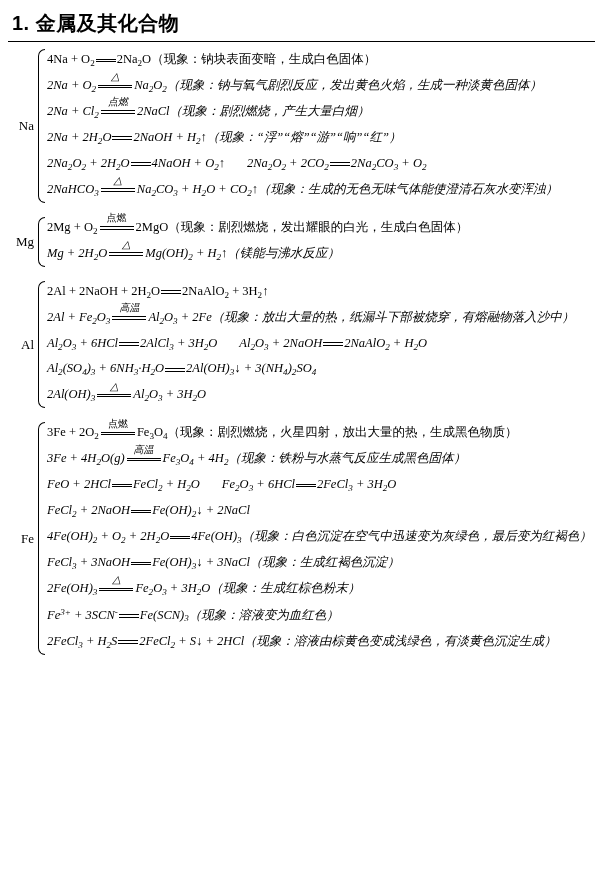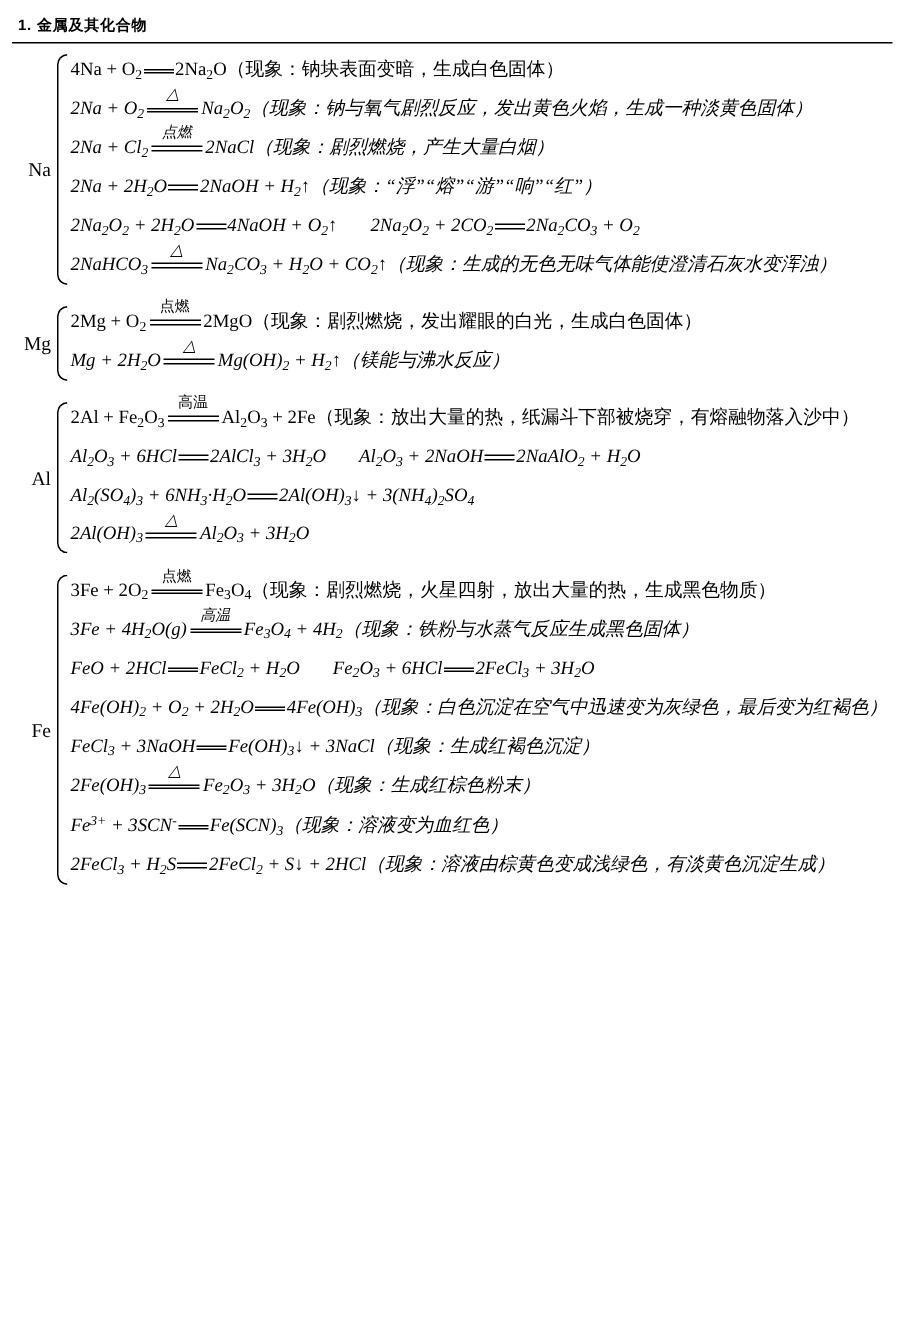--- a/index.html
+++ b/index.html
@@ -15,21 +15,21 @@
   }
   .page {
     position: relative;
     width: 603px;
     padding: 10px 8px 6px 8px;
     box-sizing: border-box;
   }
   .title {
     font-family: "Liberation Sans", sans-serif;
     font-weight: bold;
-    font-size: 10px;
+    font-size: 20px;
     margin: 0 0 4px 4px;
     letter-spacing: 0.5px;
   }
   .title-rule {
     border: none;
     border-top: 1px solid #000;
     margin: 3px 0 6px 0;
   }
 
   
@@ -195,20 +195,23 @@
 
     </div>
   </div>
 
   <div class="group">
     <div class="group-label">Al</div>
     <div class="brace"></div>
     <div class="rows">
 
 
+      <div class="eq">
+        2Al + 2NaOH + 2H<sub>2</sub>O<span class="eqsign"></span>2NaAlO<sub>2</sub> + 3H<sub>2</sub>↑
+      </div>
 
       <div class="eq">
         2Al + Fe<sub>2</sub>O<sub>3</sub><span class="cond"><span>高温</span></span>Al<sub>2</sub>O<sub>3</sub> + 2Fe（现象：放出大量的热，纸漏斗下部被烧穿，有熔融物落入沙中）
       </div>
 
       <div class="eq">
         <span class="pair">Al<sub>2</sub>O<sub>3</sub> + 6HCl<span class="eqsign"></span>2AlCl<sub>3</sub> + 3H<sub>2</sub>O</span><span class="pair">Al<sub>2</sub>O<sub>3</sub> + 2NaOH<span class="eqsign"></span>2NaAlO<sub>2</sub> + H<sub>2</sub>O</span>
       </div>
 
       <div class="eq">
@@ -233,20 +236,23 @@
       </div>
 
       <div class="eq">
         3Fe + 4H<sub>2</sub>O(g)<span class="cond"><span>高温</span></span>Fe<sub>3</sub>O<sub>4</sub> + 4H<sub>2</sub>（现象：铁粉与水蒸气反应生成黑色固体）
       </div>
 
       <div class="eq">
         <span class="pair">FeO + 2HCl<span class="eqsign"></span>FeCl<sub>2</sub> + H<sub>2</sub>O</span><span class="pair">Fe<sub>2</sub>O<sub>3</sub> + 6HCl<span class="eqsign"></span>2FeCl<sub>3</sub> + 3H<sub>2</sub>O</span>
       </div>
 
+      <div class="eq">
+        FeCl<sub>2</sub> + 2NaOH<span class="eqsign"></span>Fe(OH)<sub>2</sub>↓ + 2NaCl
+      </div>
 
       <div class="eq">
         4Fe(OH)<sub>2</sub> + O<sub>2</sub> + 2H<sub>2</sub>O<span class="eqsign"></span>4Fe(OH)<sub>3</sub>（现象：白色沉淀在空气中迅速变为灰绿色，最后变为红褐色）
       </div>
 
       <div class="eq">
         FeCl<sub>3</sub> + 3NaOH<span class="eqsign"></span>Fe(OH)<sub>3</sub>↓ + 3NaCl（现象：生成红褐色沉淀）
       </div>
 
       <div class="eq">

